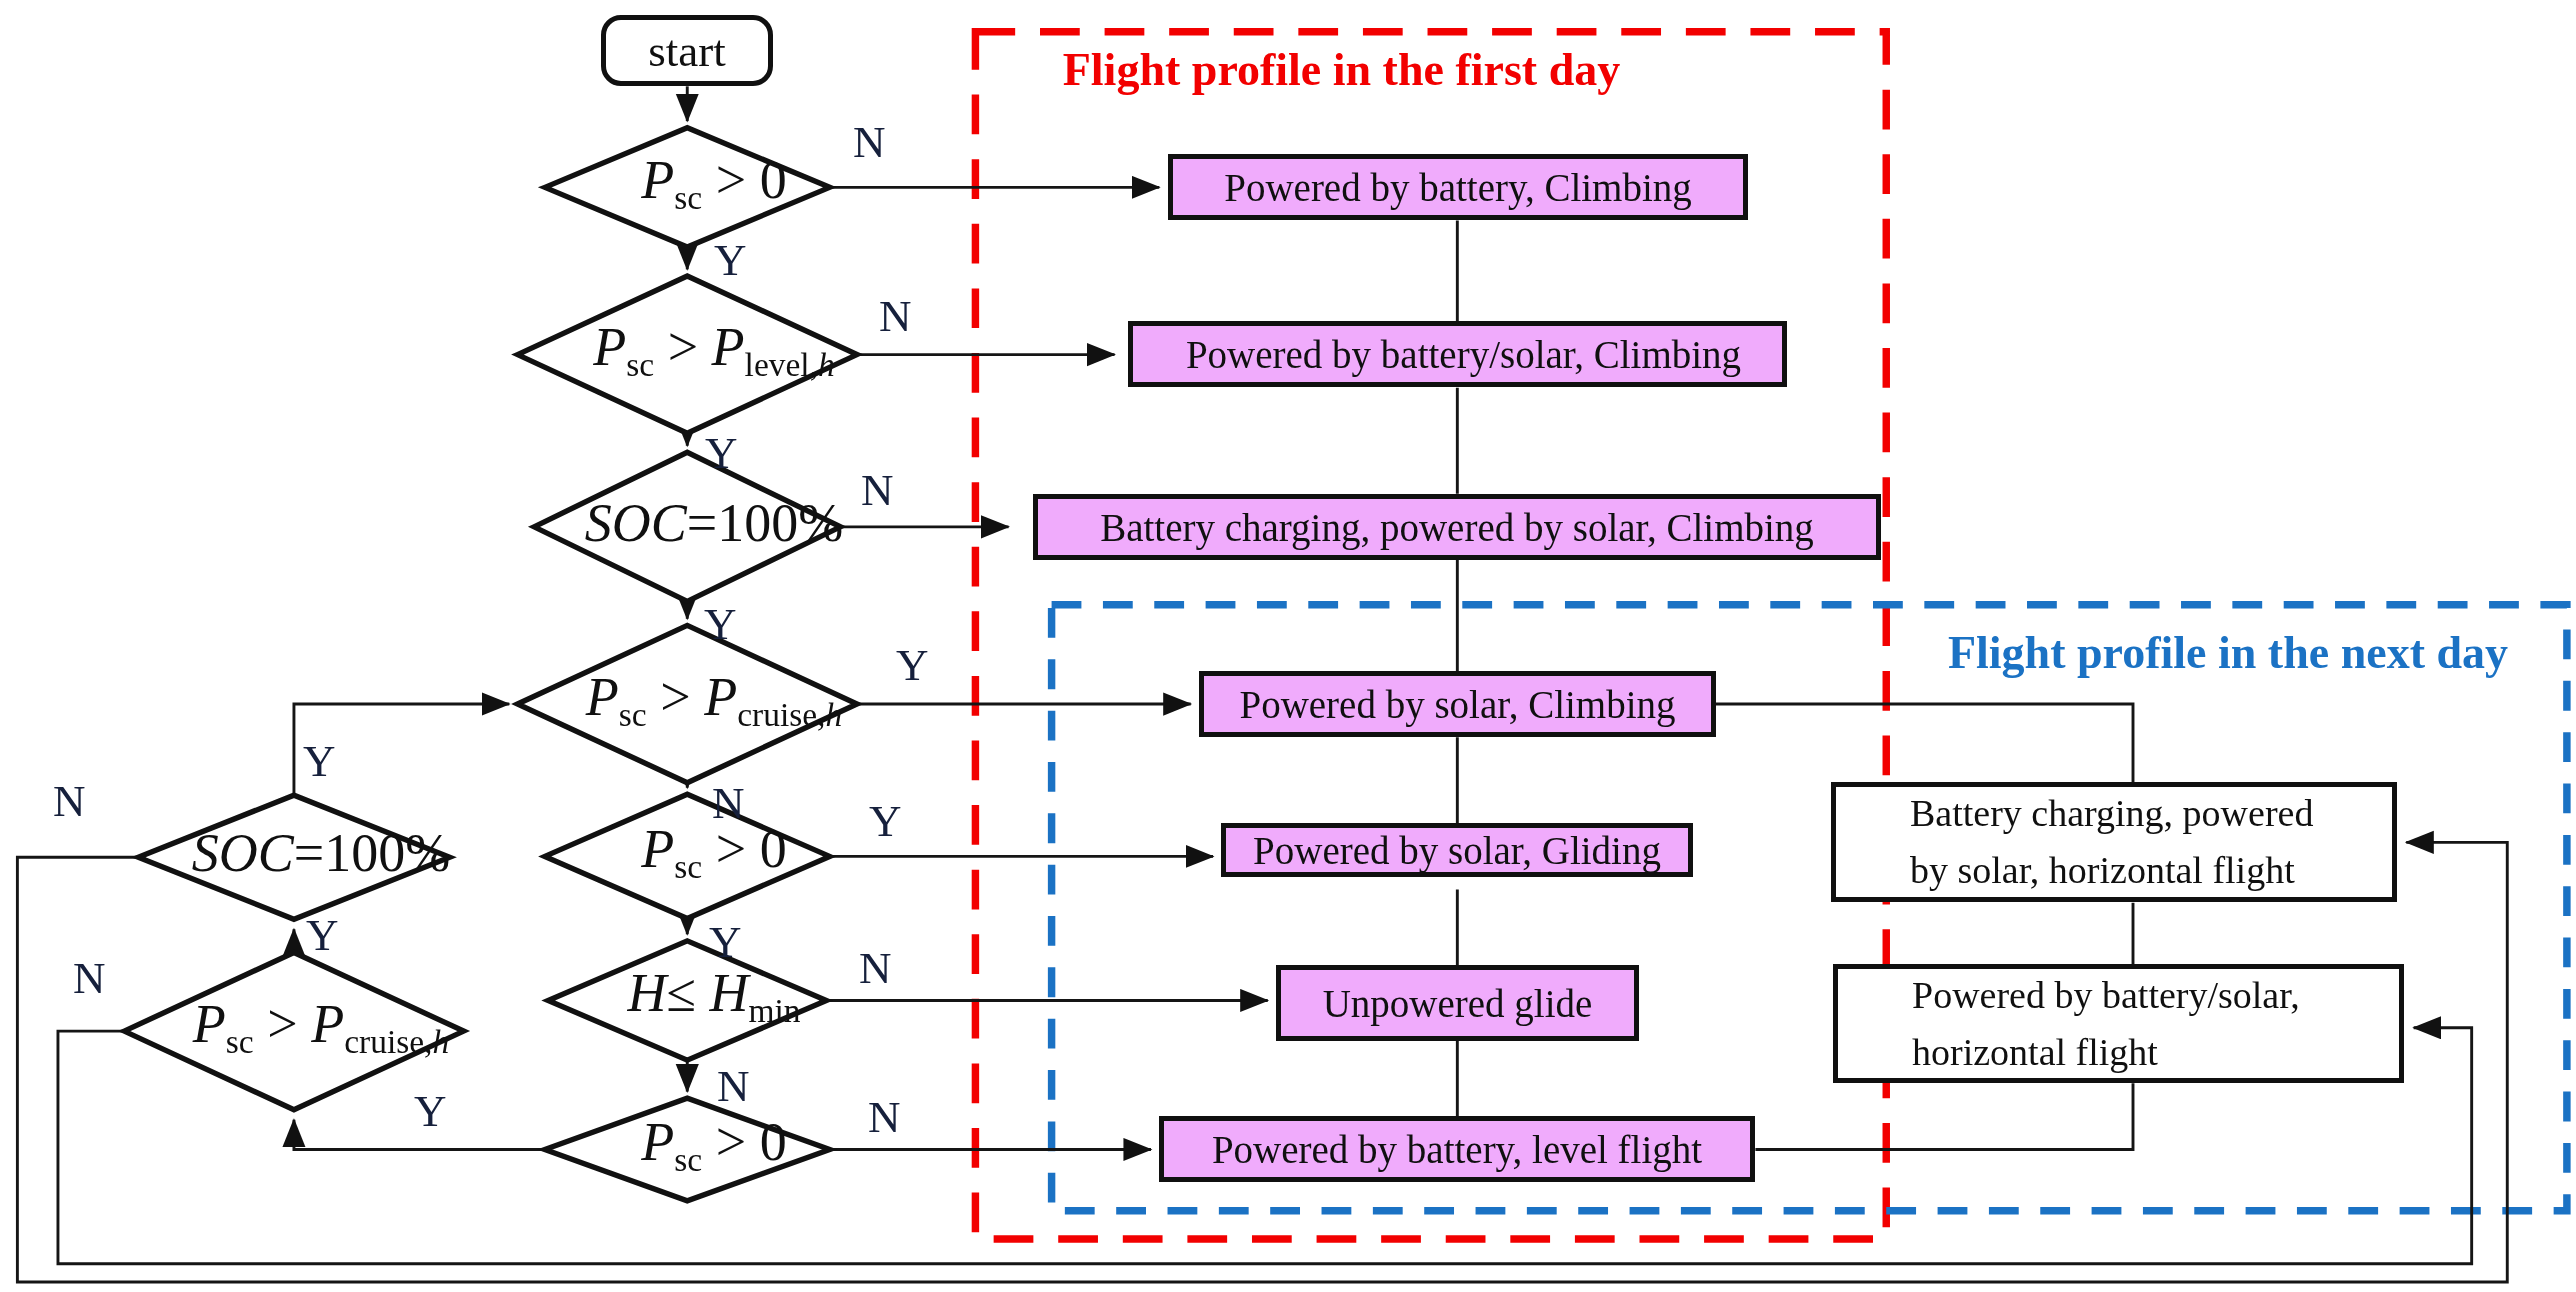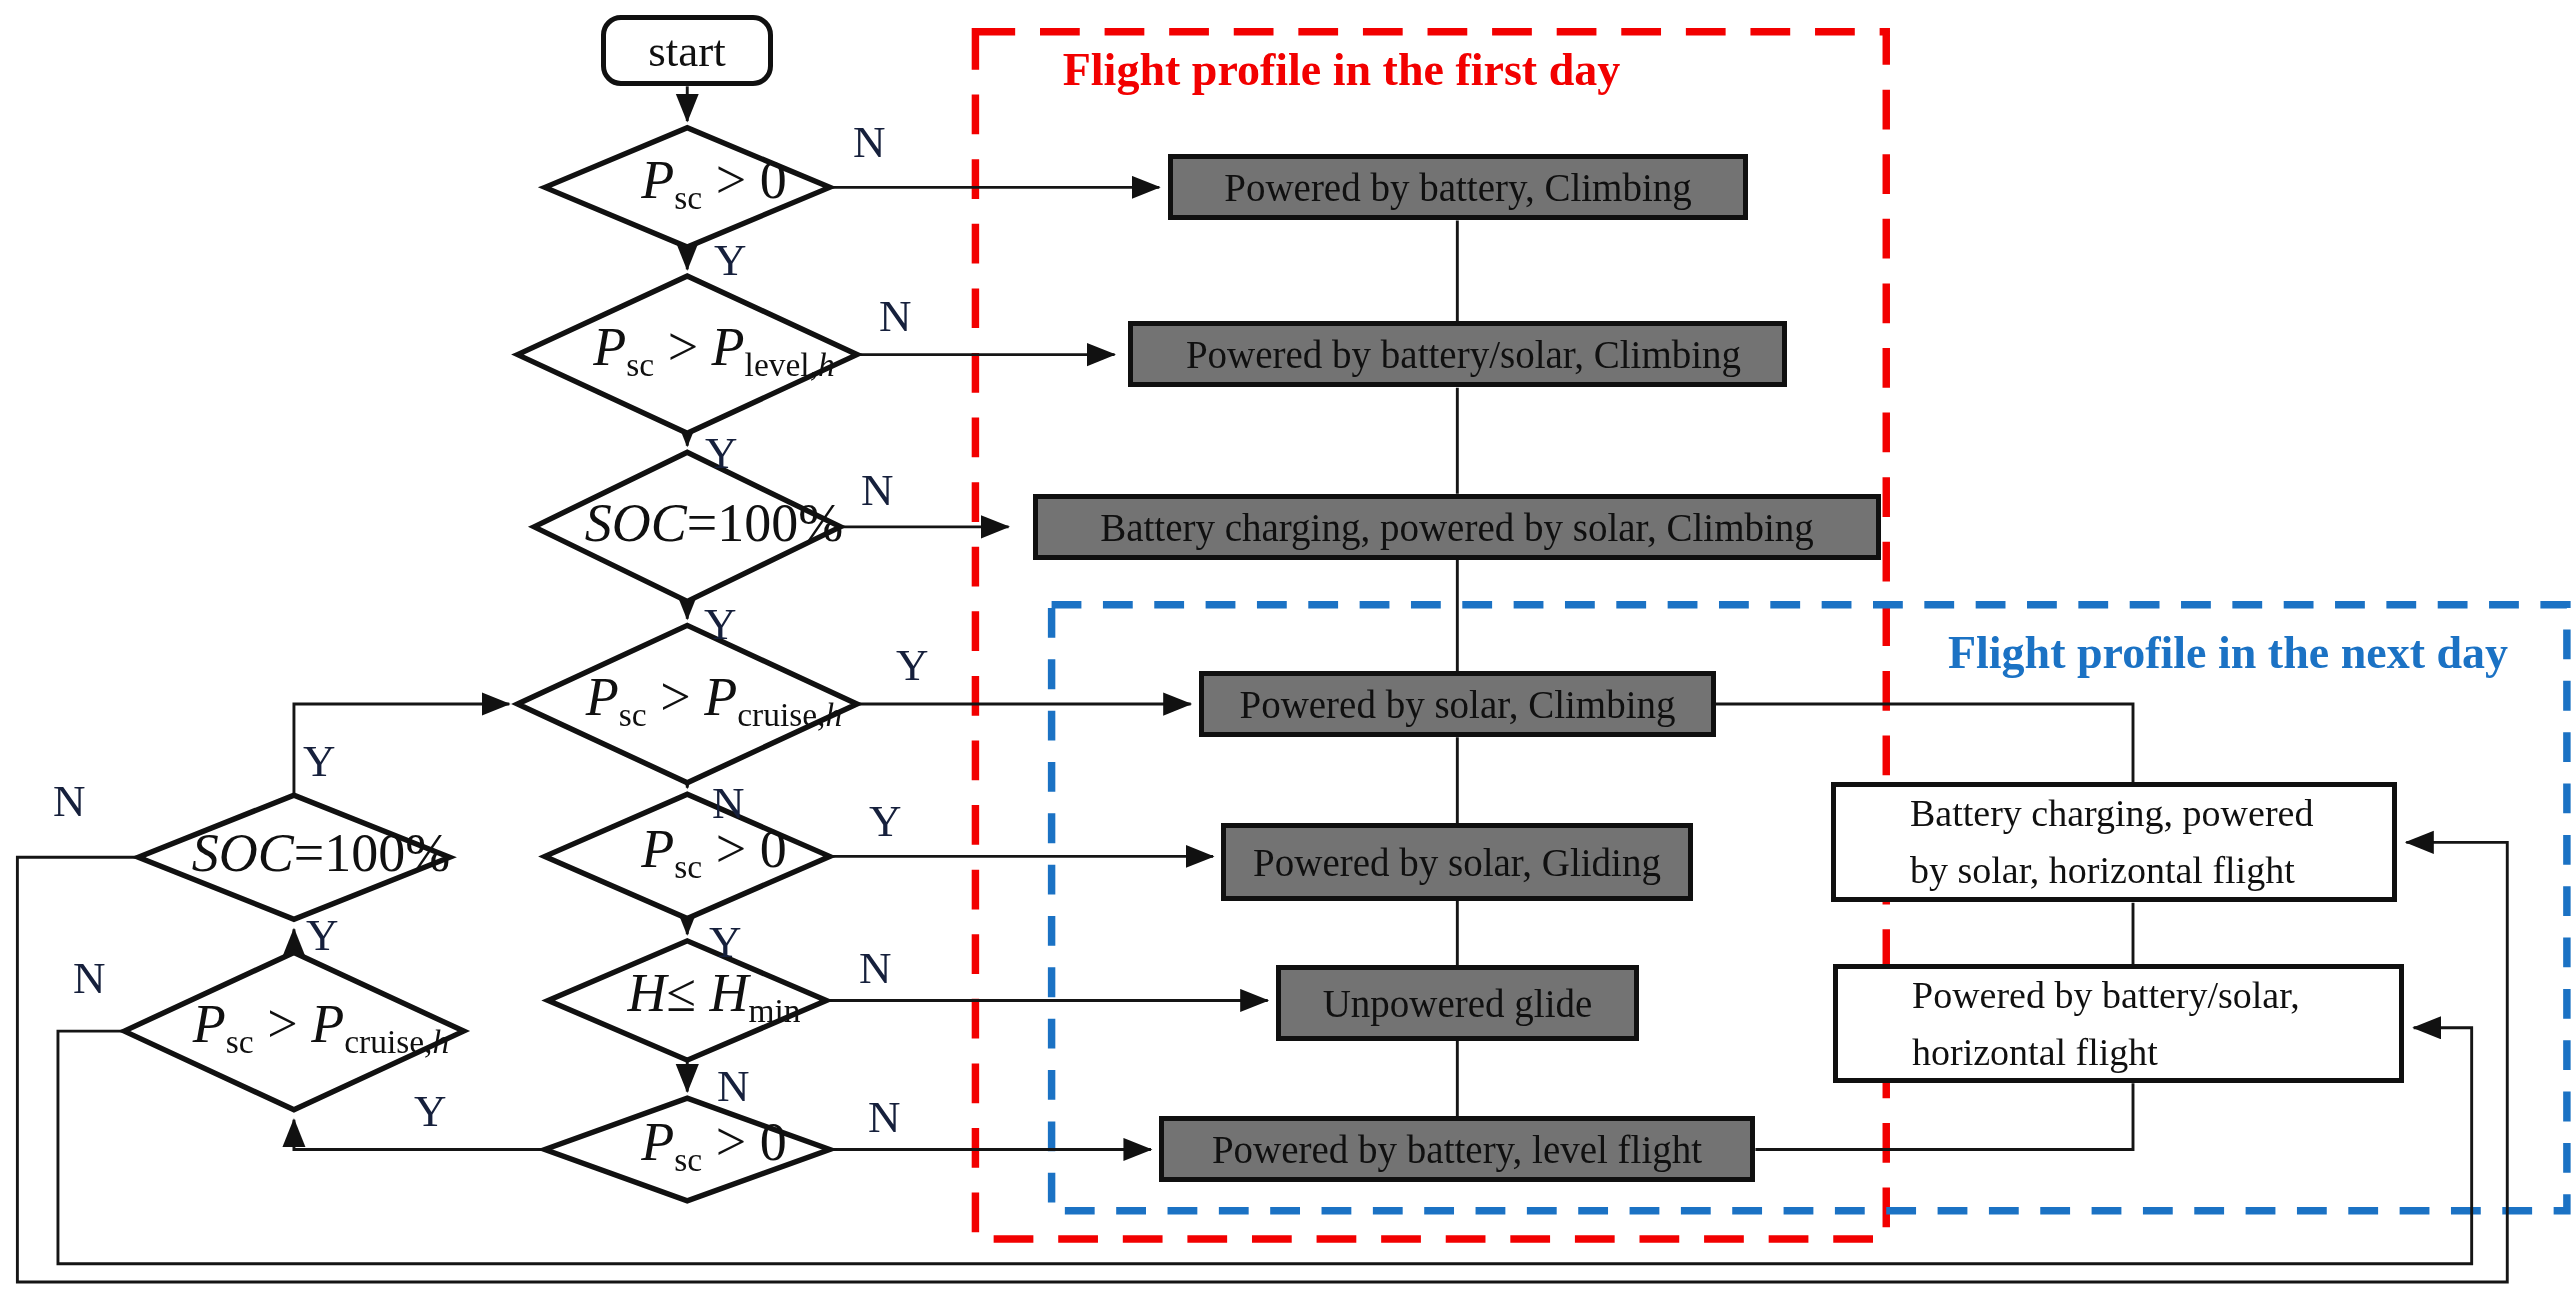--- a/index.html
+++ b/index.html
@@ -1,20 +1,20 @@
 <!DOCTYPE html>
 <html style="font-size:13.2px"><head>
 <meta charset="utf-8">
 <style>
   html,body{margin:0;padding:0;background:#ffffff;}
   body{width:2576px;height:1293px;position:relative;overflow:hidden;
        font-family:"Liberation Serif",serif;color:#101010;}
   #canvas{position:absolute;left:0;top:0;width:2576px;height:1293px;}
   svg#wires{position:absolute;left:0;top:0;}
-  .pbox{position:absolute;background:#737373;border:5px solid #101010;box-sizing:border-box;
+  .pbox{position:absolute;background:#f0abfc;border:5px solid #101010;box-sizing:border-box;
         display:flex;align-items:center;justify-content:center;
         font-size:39px;white-space:nowrap;}
   .rbox{position:absolute;background:#fff;border:5px solid #101010;box-sizing:border-box;
         display:flex;flex-direction:column;justify-content:center;align-items:flex-start;
         padding-left:74px;font-size:38px;line-height:1.5;white-space:nowrap;}
   .startbox{position:absolute;background:#fff;border:5px solid #101010;border-radius:20px;
         box-sizing:border-box;display:flex;align-items:center;justify-content:center;font-size:45px;}
   .dlabel{position:absolute;transform:translate(-50%,-52%);font-size:54px;white-space:pre;}
   .sub{font-size:0.62em;vertical-align:-0.32em;}
   .it{font-style:italic;}
@@ -86,21 +86,21 @@
 
   <div class="title red" style="left:977px;top:43px;width:729px;">Flight profile in the first day</div>
   <div class="title blue" style="left:1901px;top:626px;width:654px;">Flight profile in the next day</div>
 
   <div class="startbox" style="left:601px;top:15px;width:172px;height:71px;">start</div>
 
   <div class="pbox" style="left:1168px;top:154px;width:580px;height:66px;">Powered by battery, Climbing</div>
   <div class="pbox" style="left:1128px;top:321px;width:659px;height:66px;padding-left:12px;">Powered by battery/solar, Climbing</div>
   <div class="pbox" style="left:1033px;top:494px;width:848px;height:66px;">Battery charging, powered by solar, Climbing</div>
   <div class="pbox" style="left:1199px;top:671px;width:517px;height:66px;">Powered by solar, Climbing</div>
-  <div class="pbox" style="left:1221px;top:823px;width:472px;height:78px;">Powered by solar, Gliding</div>
+  <div class="pbox" style="left:1221px;top:823px;width:472px;height:54px;">Powered by solar, Gliding</div>
   <div class="pbox" style="left:1276px;top:965px;width:363px;height:76px;">Unpowered glide</div>
   <div class="pbox" style="left:1159px;top:1116px;width:596px;height:66px;">Powered by battery, level flight</div>
 
   <div class="rbox" style="left:1831px;top:782px;width:566px;height:120px;">
     <div>Battery charging, powered</div>
     <div>by solar, horizontal flight</div>
   </div>
   <div class="rbox" style="left:1833px;top:964px;width:571px;height:119px;">
     <div>Powered by battery/solar,</div>
     <div>horizontal flight</div>

